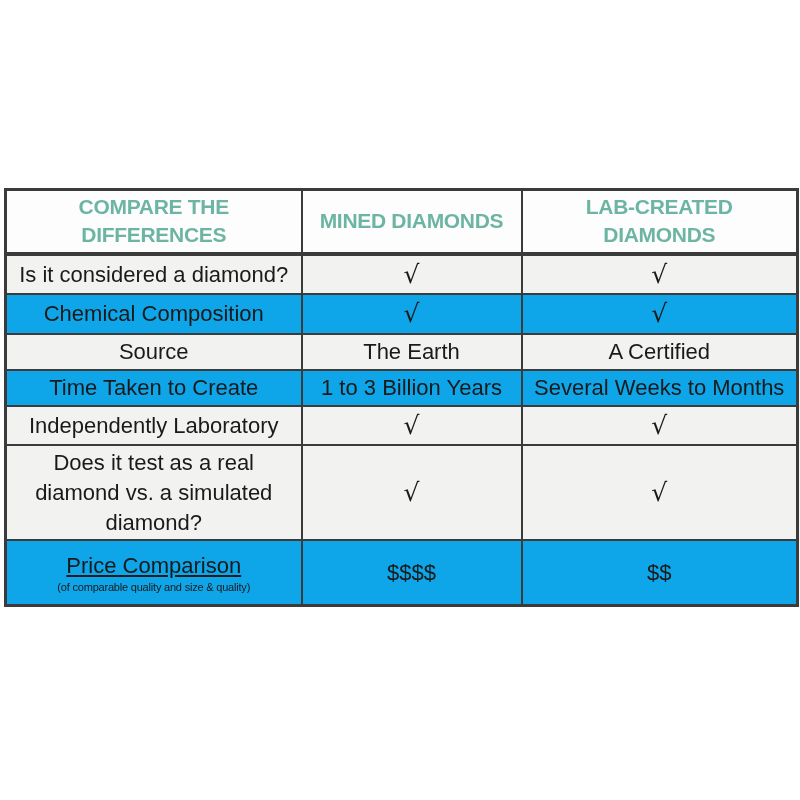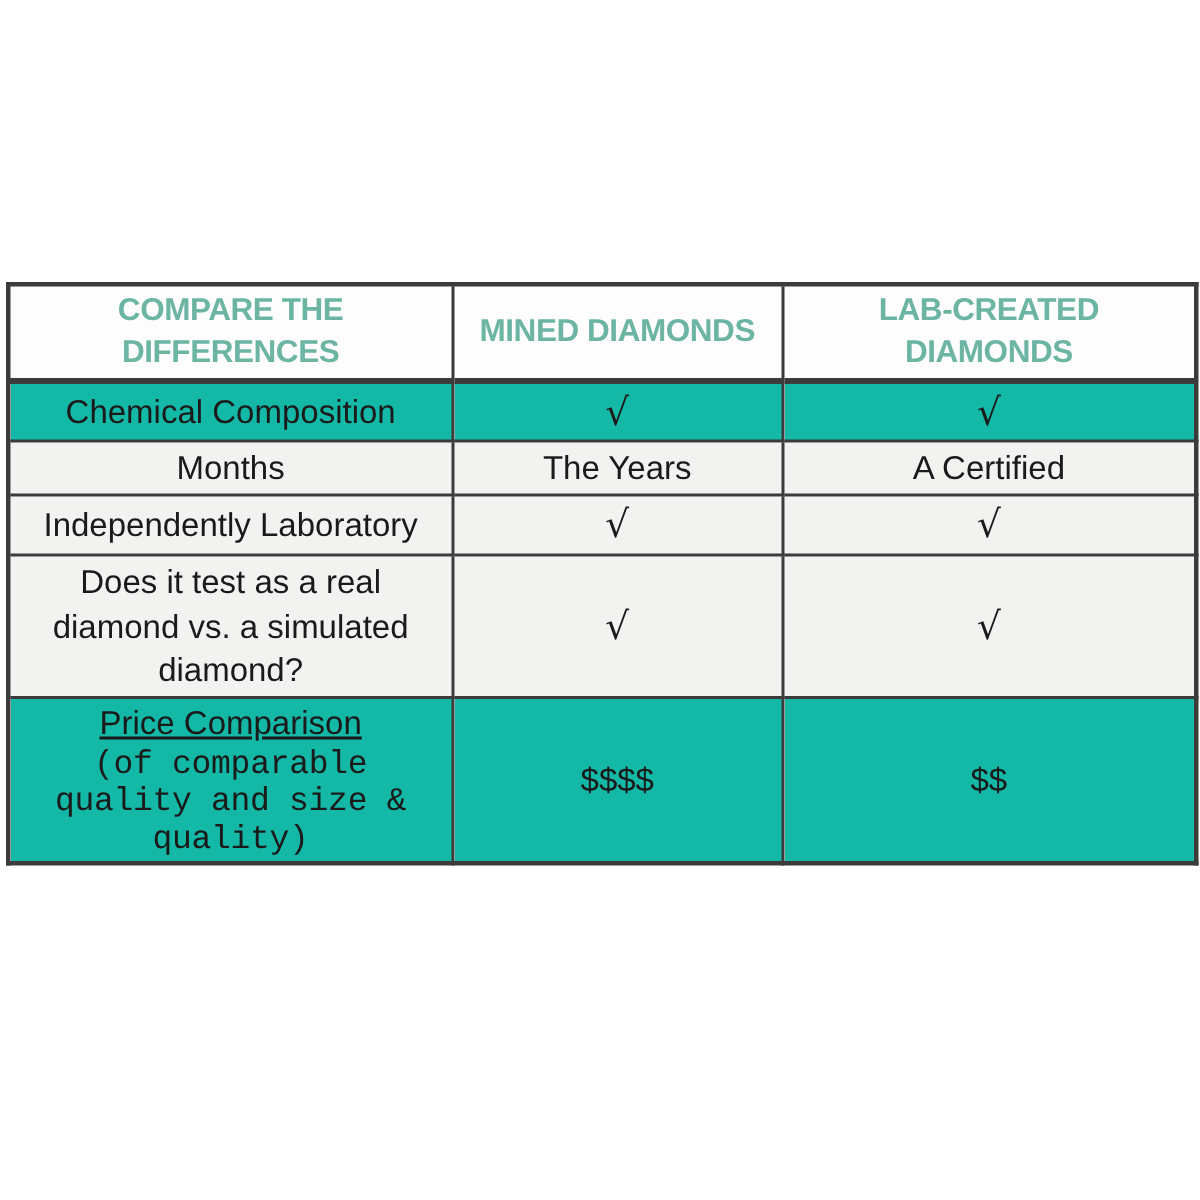--- a/index.html
+++ b/index.html
@@ -35,75 +35,84 @@
   table.cmp tr.hdr th {
     height: 62px;
     background: #fdfdfd;
     color: #6db5a3;
     font-weight: bold;
     font-size: 21px;
     letter-spacing: -0.3px;
     border-bottom: 4px solid #3b3b3b;
   }
   tr.light td { background: #f2f2f0; }
-  tr.gray  td { background: #14b8a6; }
+  tr.gray  td { background: #0ea5e9; }
   tr.h32 td { height: 32px; }
   tr.h33 td { height: 33px; }
   tr.h34 td { height: 34px; }
   tr.h63 td { height: 63px; }
   tr.h65 td { height: 65px; text-align: center; }
   .check {
     font-size: 25px;
     font-style: italic;
     font-family: "DejaVu Sans", sans-serif;
   }
   .money { font-size: 22px; }
   .wrap-narrow {
     display: inline-block;
     max-width: 172px;
     line-height: 1.4;
   }
   .label-main { line-height: 1.3; text-decoration: underline; }
   .label-sub {
-    font-size: 22px;
+    font-size: 11px;
     line-height: 1.15;
     letter-spacing: -0.2px;
-    font-family: Liberation Mono, monospace;
   }
 </style>
 </head>
 <body>
 
 <div class="canvas">
   <table class="cmp">
     <colgroup>
       <col style="width:296px">
       <col style="width:220px">
       <col style="width:276px">
     </colgroup>
     <tbody>
       <tr class="hdr">
         <th>COMPARE THE DIFFERENCES</th>
         <th>MINED DIAMONDS</th>
         <th>LAB-CREATED DIAMONDS</th>
       </tr>
 
+      <tr class="light h32">
+        <td>Is it considered a diamond?</td>
+        <td><span class="check">√</span></td>
+        <td><span class="check">√</span></td>
+      </tr>
 
       <tr class="gray h33">
         <td>Chemical Composition</td>
         <td><span class="check">√</span></td>
         <td><span class="check">√</span></td>
       </tr>
 
       <tr class="light h34">
-        <td>Months</td>
-        <td>The Years</td>
+        <td>Source</td>
+        <td>The Earth</td>
         <td>A Certified</td>
       </tr>
 
+      <tr class="gray h33">
+        <td>Time Taken to Create</td>
+        <td>1 to 3 Billion Years</td>
+        <td>Several Weeks to Months</td>
+      </tr>
 
       <tr class="light h32">
         <td>Independently Laboratory</td>
         <td><span class="check">√</span></td>
         <td><span class="check">√</span></td>
       </tr>
 
 
       <tr class="light h65">
         <td>Does it test as a real diamond vs. a simulated diamond?</td>

